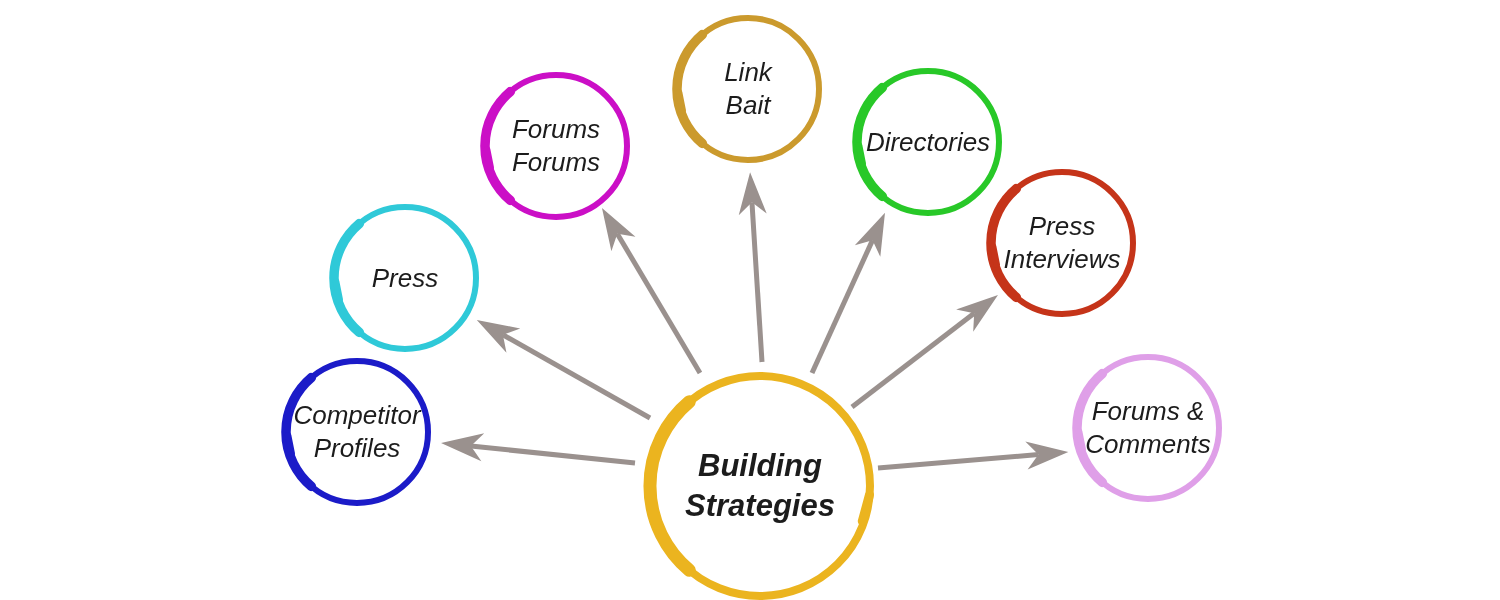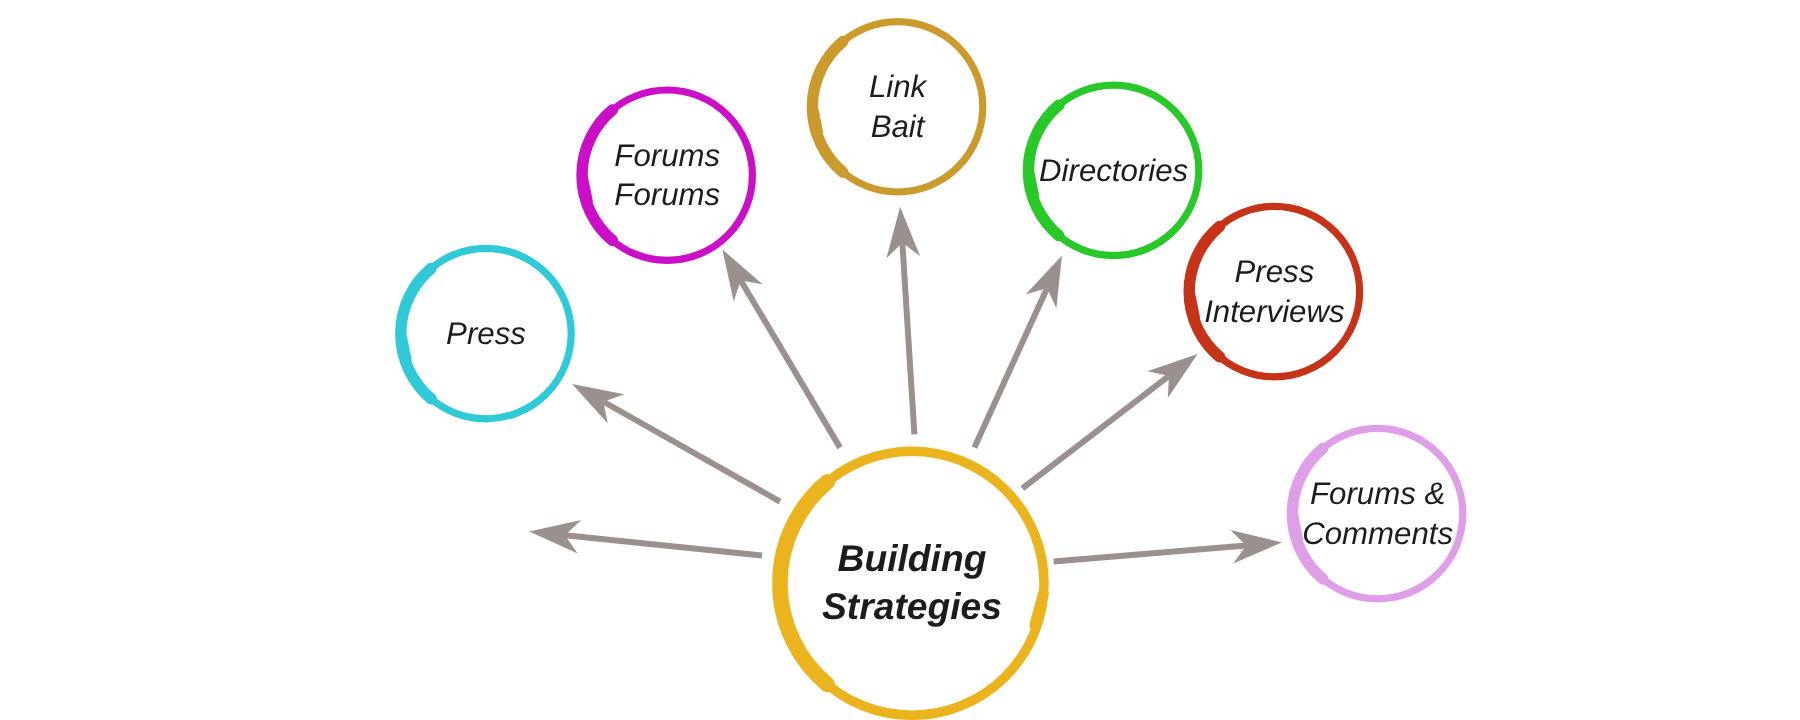--- a/index.html
+++ b/index.html
@@ -89,20 +89,31 @@
       <circle class="ring ring-main" cx="125" cy="125" r="110"></circle>
       <path class="ring ring-arc" d="M 54.3 209.3 A 110 110 0 0 1 54.3 40.7"></path>
       <line class="ring ring-tail" x1="234.5" y1="133.8" x2="227.3" y2="160.2"></line>
     </svg>
     <div class="label center-label">
       <span>Building</span>
       <span>Strategies</span>
     </div>
   </div>
 
+  <div class="node" style="left:272px; top:347px; width:170px; height:170px;">
+    <svg width="170" height="170" viewBox="0 0 170 170" color="#1B1BC8">
+      <circle class="ring ring-main" cx="85" cy="85" r="71"></circle>
+      <path class="ring ring-arc" d="M 39.35 139.39 A 71 71 0 0 1 39.35 30.61"></path>
+      <line class="ring ring-tail" x1="16.1" y1="88.5" x2="19.7" y2="106.3"></line>
+    </svg>
+    <div class="label sat-label">
+      <span>Competitor</span>
+      <span>Profiles</span>
+    </div>
+  </div>
 
   <div class="node" style="left:320px; top:193px; width:170px; height:170px;">
     <svg width="170" height="170" viewBox="0 0 170 170" color="#2FC9D8">
       <circle class="ring ring-main" cx="85" cy="85" r="71"></circle>
       <path class="ring ring-arc" d="M 39.35 139.39 A 71 71 0 0 1 39.35 30.61"></path>
       <line class="ring ring-tail" x1="16.1" y1="88.5" x2="19.7" y2="106.3"></line>
     </svg>
     <div class="label sat-label">
       <span>Press</span>
     </div>

